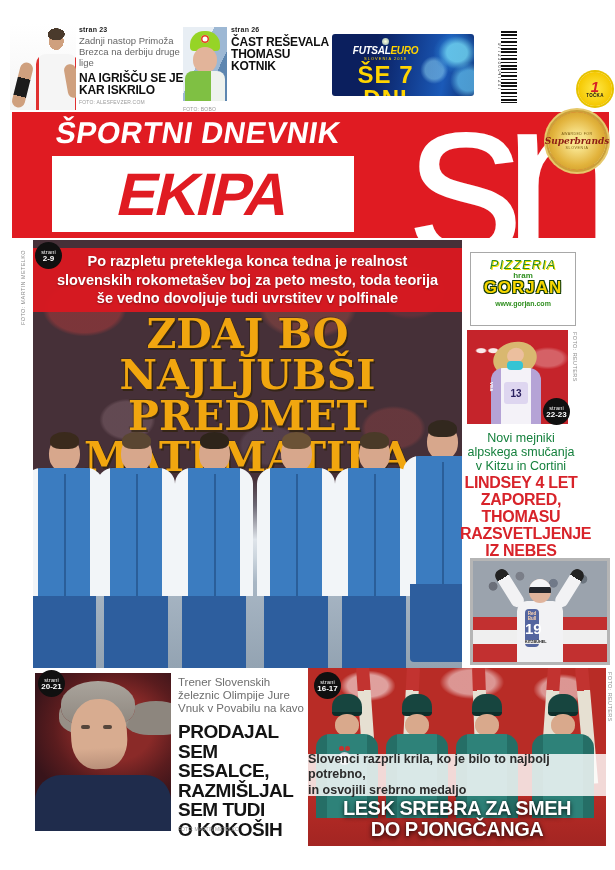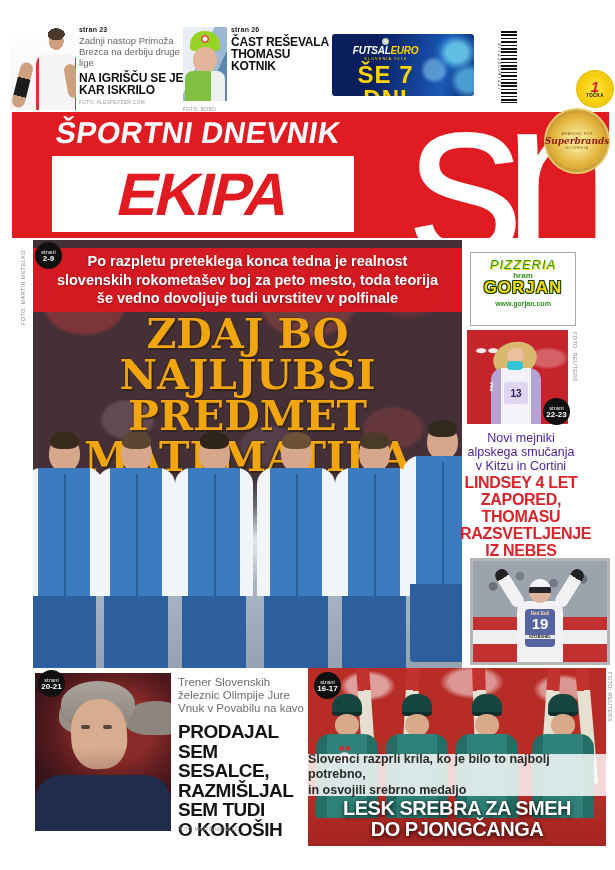--- a/index.html
+++ b/index.html
@@ -140,38 +140,38 @@
      background:#d9b870;transform:rotate(-14deg)}
   .lv-face{position:absolute;left:40px;top:18px;width:17px;height:15px;border-radius:50%;
      background:#ecbf9e;transform:rotate(-22deg)}
   .lv-gaiter{position:absolute;left:40px;top:31px;width:16px;height:9px;border-radius:4px;background:#35c4d4}
   .lv-torso{position:absolute;left:24px;top:38px;width:50px;height:56px;border-radius:12px 12px 0 0;
      background:linear-gradient(90deg,#b5a3d6 0 20%,#f4f2f8 20% 80%,#b5a3d6 80%)}
   .lv-visa{position:absolute;left:22px;top:52px;font-size:4px;color:#fff;writing-mode:vertical-rl;font-weight:bold}
   .lv-bib{position:absolute;left:37px;top:52px;width:24px;height:22px;border-radius:3px;background:#ded6f0;
      display:flex;align-items:center;justify-content:center;font-size:10px;font-weight:900;color:#2a2060}
   .badge-lv{left:543px;top:398px}
-  .sb-lead{left:467px;top:431px;width:108px;text-align:center;font-size:12.5px;color:#4c1d95;line-height:1.12}
+  .sb-lead{left:467px;top:431px;width:108px;text-align:center;font-size:12.5px;color:#15803d;line-height:1.12}
   .sb-head{left:460px;top:475px;width:122px;text-align:center;font-size:16px;font-weight:900;
      color:#d8232a;line-height:1.06;letter-spacing:-.3px}
   .skier19{left:470px;top:558px;width:134px;height:101px;border:3px solid #b5b5b5;overflow:hidden;background:
      radial-gradient(8px 8px at 15% 25%,rgba(60,60,70,.5) 0 50%,transparent 60%),
      radial-gradient(8px 8px at 35% 15%,rgba(90,90,100,.5) 0 50%,transparent 60%),
      radial-gradient(8px 8px at 60% 22%,rgba(70,80,100,.5) 0 50%,transparent 60%),
      radial-gradient(8px 8px at 82% 18%,rgba(60,70,80,.5) 0 50%,transparent 60%),
      linear-gradient(180deg,#9ba3ad 0 55%,#c23030 55% 68%,#efefef 68% 82%,#c23030 82%)}
   .sk-armL,.sk-armR{position:absolute;width:13px;height:42px;border-radius:6px;
      background:linear-gradient(180deg,#222 0 22%,#f2f2f4 22%)}
   .sk-armL{left:30px;top:6px;transform:rotate(-32deg)}
   .sk-armR{left:90px;top:6px;transform:rotate(32deg)}
   .sk-head{position:absolute;left:56px;top:18px;width:22px;height:24px;border-radius:50%;background:#e0b49c;overflow:hidden}
   .sk-head:before{content:"";position:absolute;left:0;top:0;width:100%;height:9px;background:#f4f4f6}
   .sk-head:after{content:"";position:absolute;left:0;top:8px;width:100%;height:6px;background:#24262c}
   .sk-torso{position:absolute;left:44px;top:40px;width:46px;height:61px;border-radius:10px 10px 0 0;background:#f2f2f4}
-  .sk-bib{position:absolute;left:52px;top:48px;width:30px;height:38px;border-radius:4px;background:#54659f;
+  .sk-bib{position:absolute;left:52px;top:48px;width:14px;height:38px;border-radius:4px;background:#54659f;
      text-align:center;color:#fff}
   .sk-bib .rb{font-size:4.5px;color:#ffd6b0;font-weight:bold;margin-top:2px}
   .sk-bib .num{font-size:15px;font-weight:900;line-height:1.1}
   .sk-bib .kz{font-size:3.8px;background:#e9e9e9;color:#222;font-weight:bold;margin-top:2px}
 
   
   .vnuk{left:35px;top:673px;width:136px;height:158px;overflow:hidden;background:
      radial-gradient(90px 80px at 60% 35%,#8a2a28 0 40%,#5a1c1e 70%,#38141a)}
   .vk-hair{position:absolute;left:26px;top:8px;width:74px;height:46px;border-radius:50% 50% 40% 40%;
      background:linear-gradient(180deg,#aaa49c,#8d867e);box-shadow:-4px 10px 0 -2px #978f86,58px 14px 0 -6px #8d867e}

